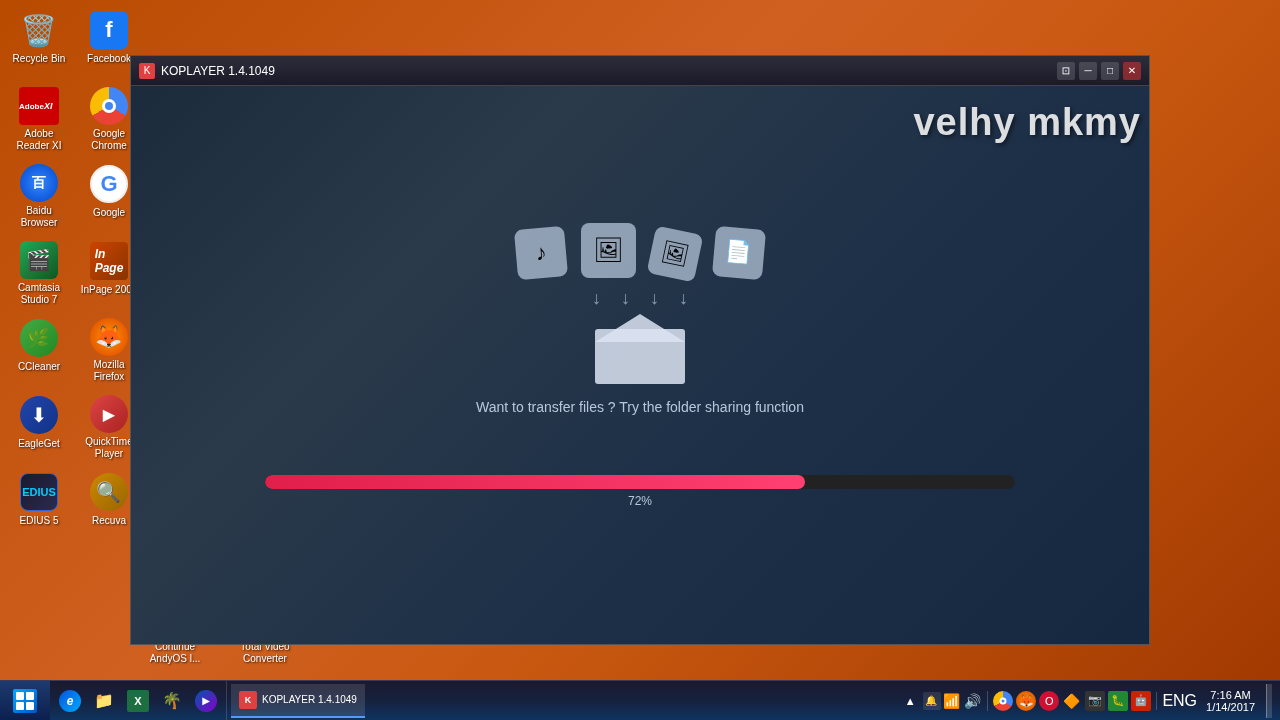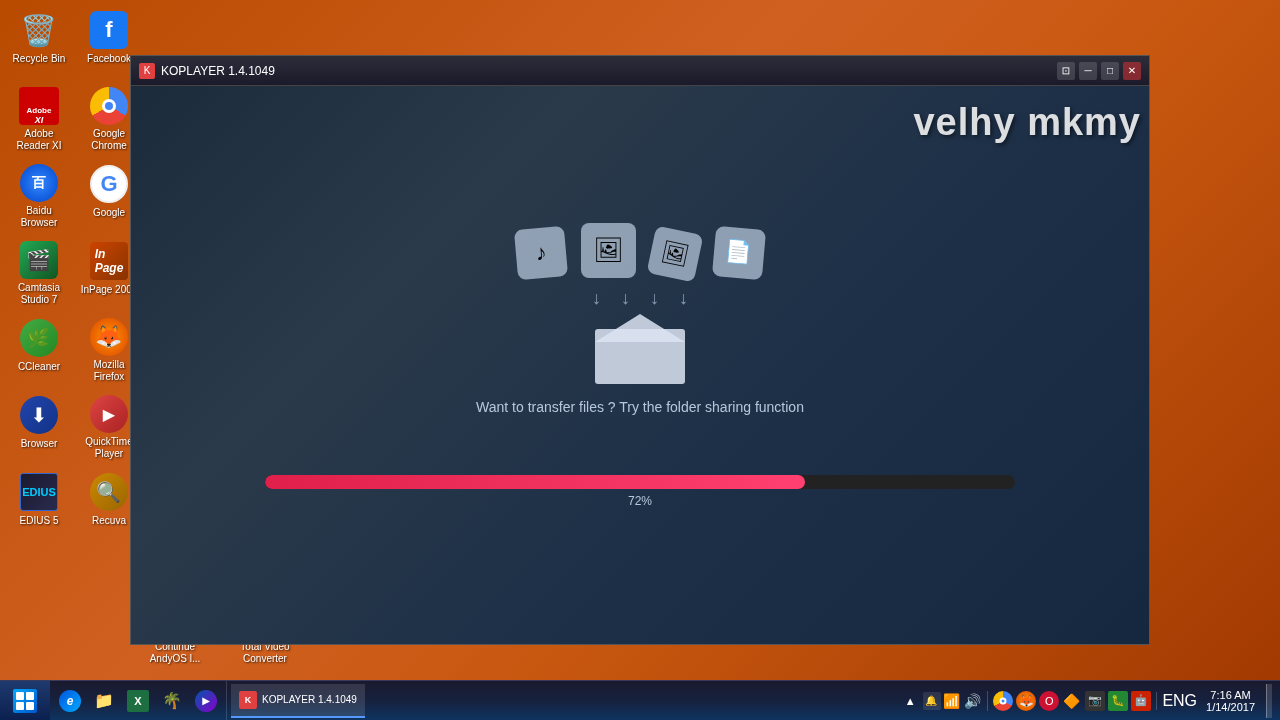--- a/index.html
+++ b/index.html
@@ -303,21 +303,21 @@
 
     <div class="desktop-icon">
       <div class="desktop-icon-img">
         <div style="background:#1877F2;border-radius:6px;width:38px;height:38px;display:flex;align-items:center;justify-content:center;color:white;font-size:22px;font-weight:bold;">f</div>
       </div>
       <div class="desktop-icon-label">Facebook</div>
     </div>
 
     <div class="desktop-icon">
       <div class="desktop-icon-img">
-        <div style="background:#cc0000;border-radius:4px;width:54px;height:38px;display:flex;align-items:center;justify-content:flex-end;color:white;font-size:11px;font-weight:bold;flex-direction:column;">
+        <div style="background:#cc0000;border-radius:4px;width:54px;height:38px;display:flex;align-items:center;justify-content:flex-start;color:white;font-size:11px;font-weight:bold;flex-direction:row;">
           <span style="font-size:8px;">Adobe</span>
           <span style="font-size:9px;font-style:italic;">XI</span>
         </div>
       </div>
       <div class="desktop-icon-label">Adobe Reader XI</div>
     </div>
 
     <div class="desktop-icon">
       <div class="desktop-icon-img">
         <div style="width:38px;height:38px;border-radius:50%;background:conic-gradient(#4285F4 0deg 120deg,#EA4335 120deg 240deg,#FBBC04 240deg 360deg);position:relative;display:flex;align-items:center;justify-content:center;">
@@ -366,33 +366,33 @@
       <div class="desktop-icon-img">
         <div style="width:38px;height:38px;border-radius:50%;background:radial-gradient(circle,#ff9500,#dd4400);display:flex;align-items:center;justify-content:center;font-size:22px;">🦊</div>
       </div>
       <div class="desktop-icon-label">Mozilla Firefox</div>
     </div>
 
     <div class="desktop-icon">
       <div class="desktop-icon-img">
         <div style="width:38px;height:38px;border-radius:50%;background:linear-gradient(135deg,#2244aa,#113388);display:flex;align-items:center;justify-content:center;color:white;font-size:20px;">⬇</div>
       </div>
-      <div class="desktop-icon-label">Browser</div>
+      <div class="desktop-icon-label">EagleGet</div>
     </div>
 
     <div class="desktop-icon">
       <div class="desktop-icon-img">
         <div style="width:38px;height:38px;border-radius:50%;background:linear-gradient(135deg,#dd4444,#aa2222);display:flex;align-items:center;justify-content:center;color:white;font-size:16px;">▶</div>
       </div>
       <div class="desktop-icon-label">QuickTime Player</div>
     </div>
 
     <div class="desktop-icon">
       <div class="desktop-icon-img">
-        <div style="width:38px;height:38px;background:linear-gradient(135deg,#1a1a2e,#2a2a4e);border-radius:3px;display:flex;align-items:center;justify-content:center;color:#00ccff;font-size:11px;font-weight:bold;border:1px solid #3366cc;">EDIUS</div>
+        <div style="width:38px;height:38px;background:linear-gradient(135deg,#1a1a2e,#2a2a4e);border-radius:8px;display:flex;align-items:center;justify-content:center;color:#00ccff;font-size:11px;font-weight:bold;border:1px solid #3366cc;">EDIUS</div>
       </div>
       <div class="desktop-icon-label">EDIUS 5</div>
     </div>
 
     <div class="desktop-icon">
       <div class="desktop-icon-img">
         <div style="width:38px;height:38px;border-radius:50%;background:linear-gradient(135deg,#cc8800,#996600);display:flex;align-items:center;justify-content:center;font-size:20px;">🔍</div>
       </div>
       <div class="desktop-icon-label">Recuva</div>
     </div>

